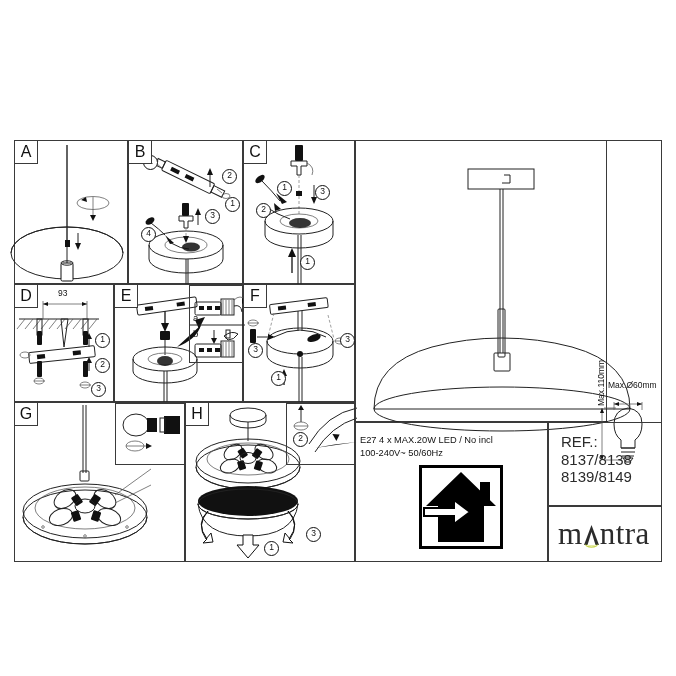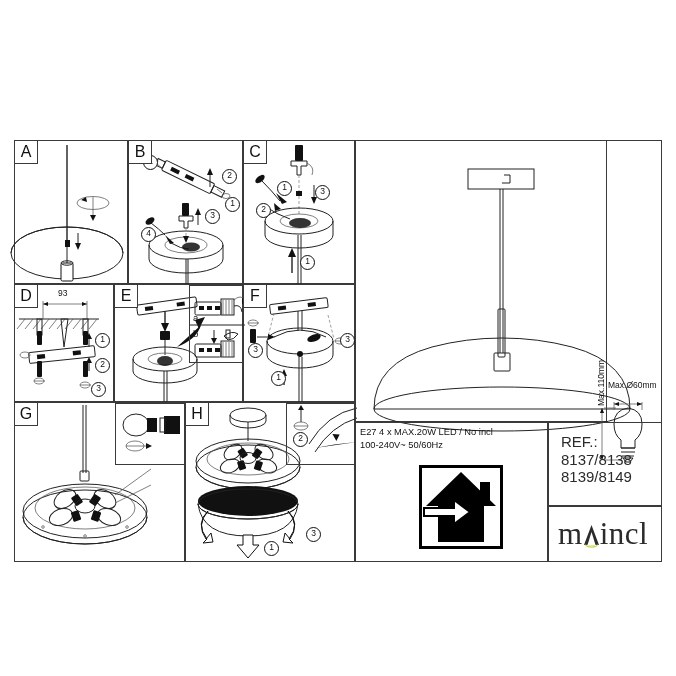--- a/index.html
+++ b/index.html
@@ -418,21 +418,21 @@
       <line x1="10" y1="12" x2="10" y2="64" class="thin"></line>
       <line x1="12" y1="12" x2="24" y2="12" class="thin"></line>
       <line x1="12" y1="64" x2="30" y2="64" class="thin"></line>
       <path d="M10 12 l-2 5 h4 z" class="fillk"></path>
         <path d="M10 64 l-2 -5 h4 z" class="fillk"></path>
     </svg>
   </div>
   <div class="lbl" style="left:596px;top:406px;transform:rotate(-90deg);transform-origin:0 0;width:60px;">Max.110mm</div>
 
   <div class="cell" style="left:355px;top:422px;width:193px;height:140px;">
-    <div class="spec" style="left:4px;top:3px;">E27 4 x MAX.20W LED / No incl
+    <div class="spec" style="left:4px;top:11px;">E27 4 x MAX.20W LED / No incl
 100-240V~ 50/60Hz</div>
     <div class="houseicon" style="left:63px;top:42px;width:84px;height:84px;">
       <svg width="78" height="78" viewBox="0 0 78 78">
         <path d="M39 4 L74 38 H62 V74 H16 V38 H4 Z" fill="#000"></path>
         <rect x="58" y="14" width="10" height="22" fill="#000"></rect>
         <path d="M2 40 h30 v-8 l16 12 l-16 12 v-8 H2 z" fill="#fff" stroke="#000" stroke-width="2"></path>
       </svg>
     </div>
   </div>
 
@@ -440,16 +440,16 @@
     <div class="reftxt" style="left:12px;top:10px;">REF.:
 8137/8138
 8139/8149</div>
   </div>
 
   <div class="logobox" style="left:548px;top:506px;width:114px;height:56px;">
     <div class="logo" style="left:9px;top:9px;"><span>m</span><svg width="17" height="24" viewBox="0 0 17 24" style="display:inline-block;vertical-align:-3px;">
           <path d="M8.5 2 L16 22 H12.5 L8.5 9 L4.5 22 H1 Z" fill="#2b2b2b"></path>
           <path d="M2.5 20.5 q6 4 12 0 q-6 5 -12 0 z" fill="#c8d64a"></path>
           <path d="M1.5 21 q7 5 14 0 l-1.5 2.2 q-5.5 3 -11 0 z" fill="#c8d64a"></path>
-        </svg><span>incl</span></div>
+        </svg><span>ntra</span></div>
   </div>
 
 </div>
 
 </body></html>

